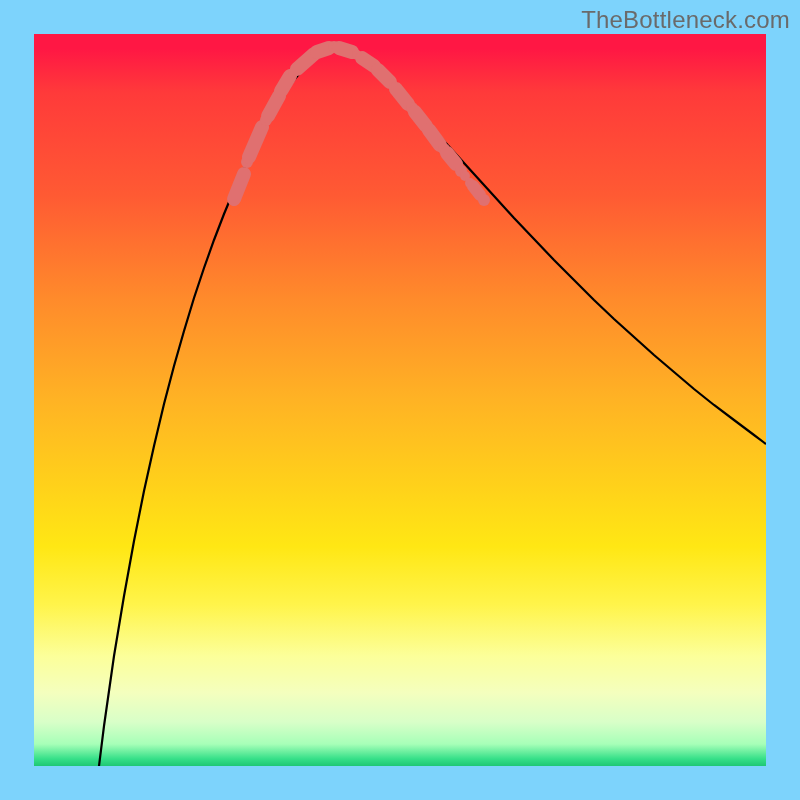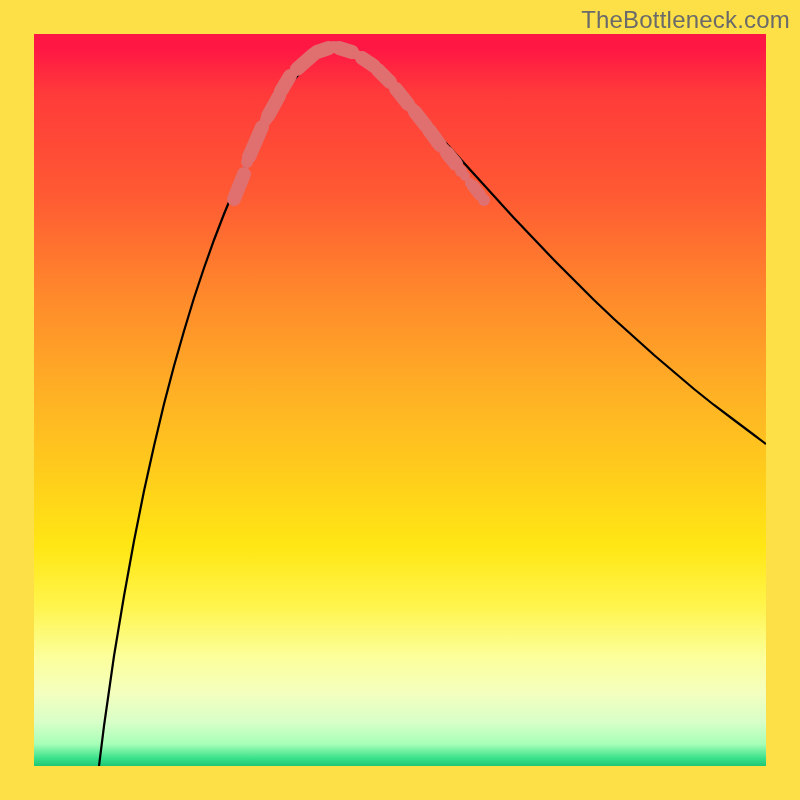--- a/index.html
+++ b/index.html
@@ -8,21 +8,21 @@
     width: 800px;
     height: 800px;
     background: #000;
     font-family: Arial, Helvetica, sans-serif;
     overflow: hidden;
   }
   .frame {
     position: relative;
     width: 800px;
     height: 800px;
-    background: #fde047;
+    background: #7dd3fc;
   }
   .watermark {
     position: absolute;
     top: 6px;
     right: 10px;
     color: #6a6a6a;
     font-size: 24px;
     font-weight: 400;
     letter-spacing: 0.2px;
     z-index: 30;

